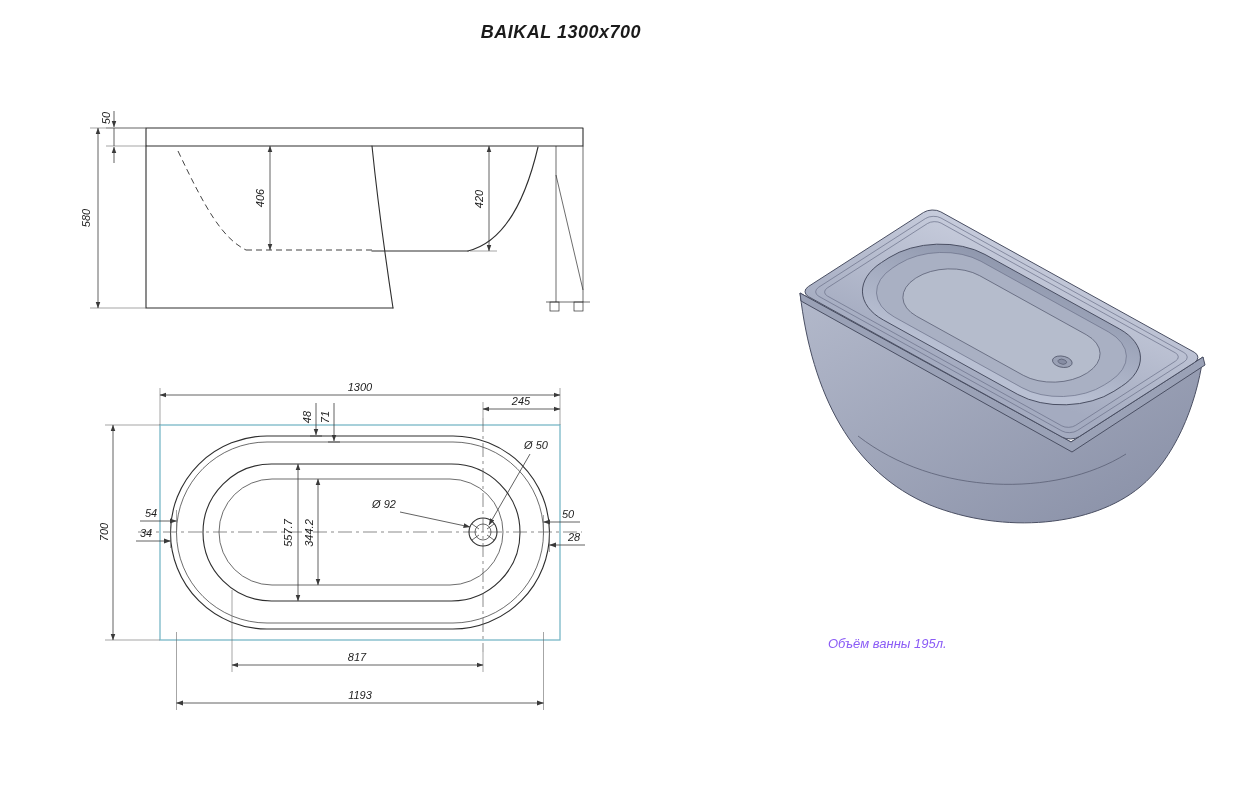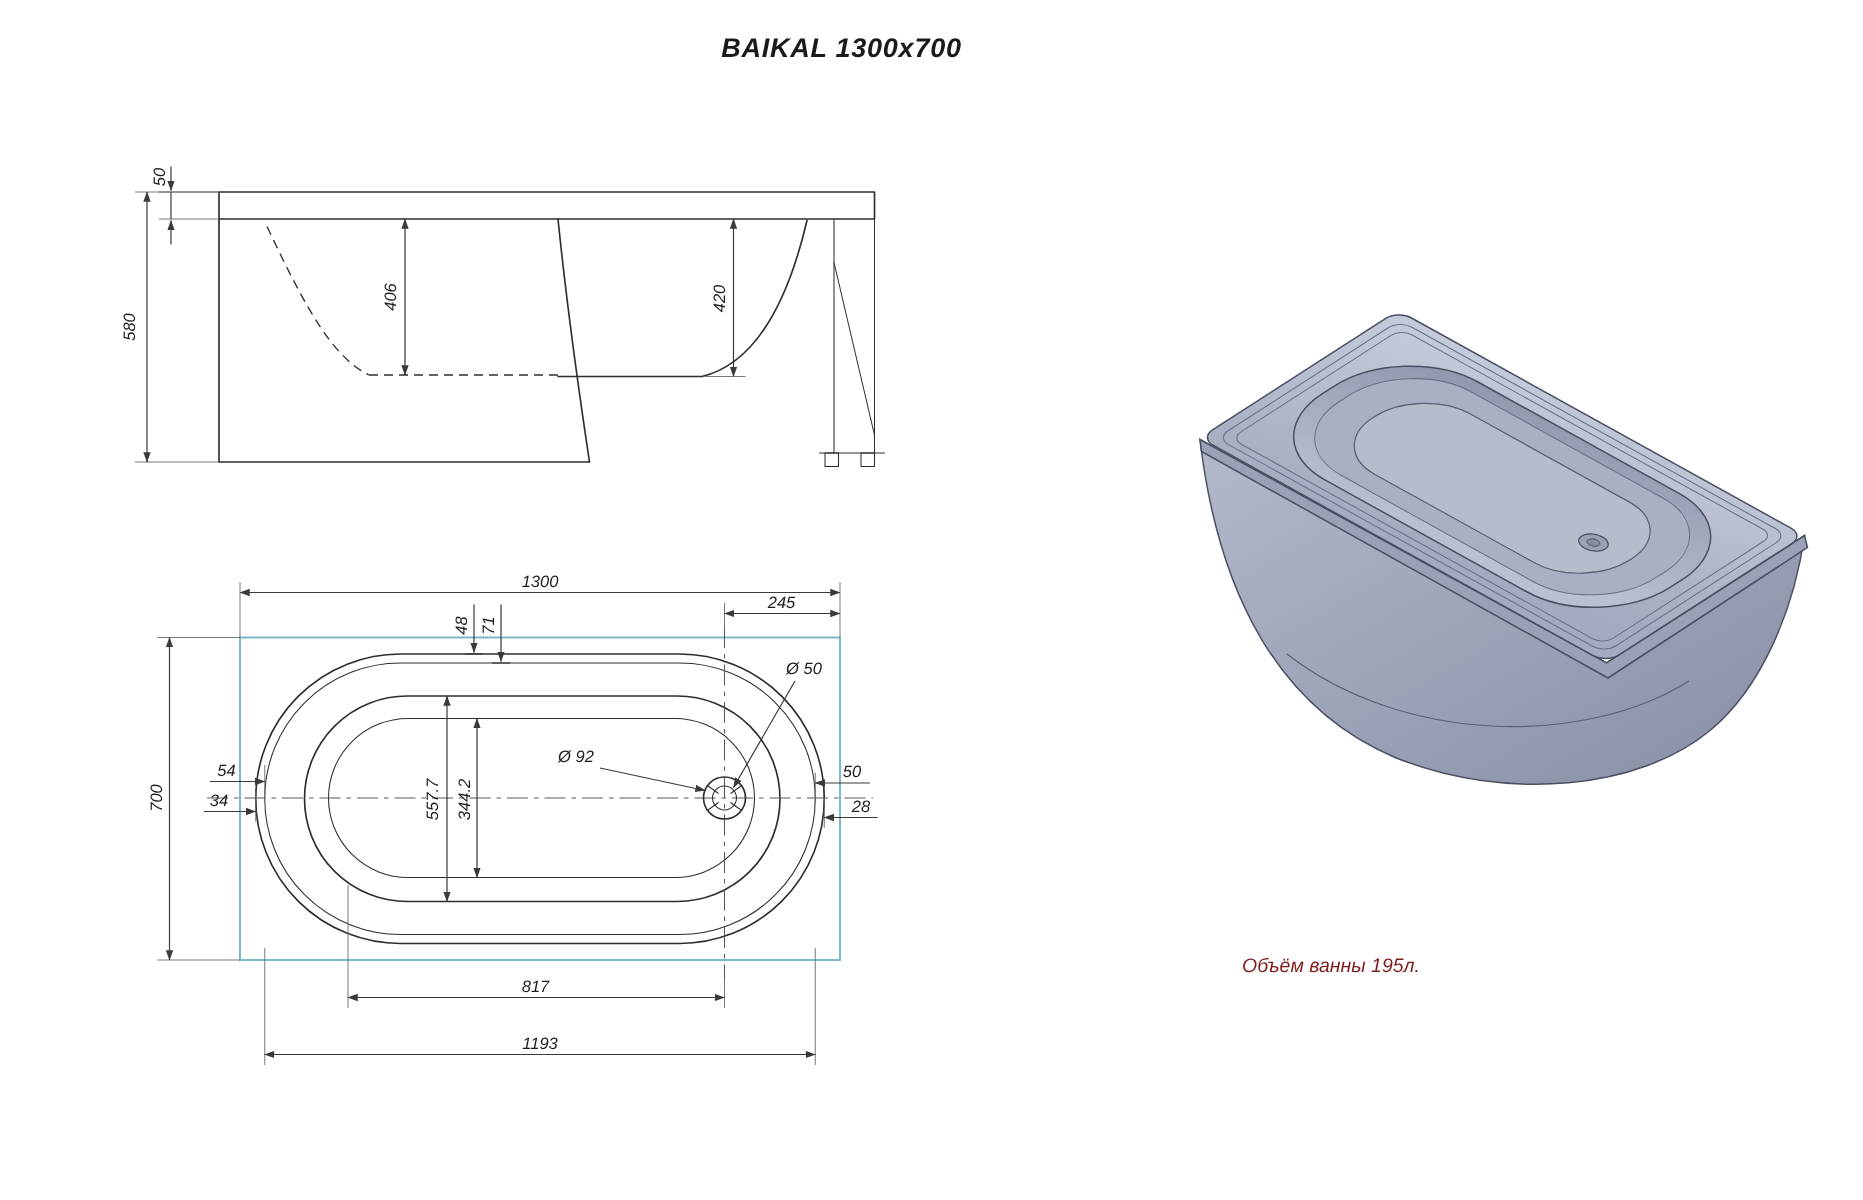--- a/index.html
+++ b/index.html
@@ -7,21 +7,21 @@
     position:relative; width:1242px; height:800px; background:#ffffff;
     font-family:"Liberation Sans", sans-serif; overflow:hidden;text-align:right;
   }
   .title {
     position:absolute; left:561px; top:22px; transform:translateX(-50%);
     font:italic 700 18px "Liberation Sans", sans-serif;
     color:#1a1a1a; letter-spacing:0.5px; white-space:nowrap;
   }
   .note {
     position:absolute; left:828px; top:636px;
-    font:italic 13px "Liberation Sans", sans-serif; color:#7f1d1d; white-space:nowrap;
+    font:italic 13px "Liberation Sans", sans-serif; color:#8b5cf6; white-space:nowrap;
   }
   svg.sheet { position:absolute; left:0; top:0; }
   .ln   { stroke:#2e2e2e; stroke-width:1.1; fill:none; stroke-linecap:round; stroke-linejoin:round; }
   .thin { stroke:#2e2e2e; stroke-width:0.7; fill:none; }
   .dash { stroke:#2e2e2e; stroke-width:0.9; fill:none; stroke-dasharray:6 4; }
   .dim  { stroke:#3a3a3a; stroke-width:0.8; fill:none; }
   .ext  { stroke:#6a6a6a; stroke-width:0.6; fill:none; }
   .cl   { stroke:#5a5a5a; stroke-width:0.7; fill:none; stroke-dasharray:14 4 3 4; }
   .teal { stroke:#79b7c7; stroke-width:1.3; fill:none; }
   text.dt { font:italic 11px "Liberation Sans", sans-serif; fill:#1d1d1d; text-anchor:middle; }

